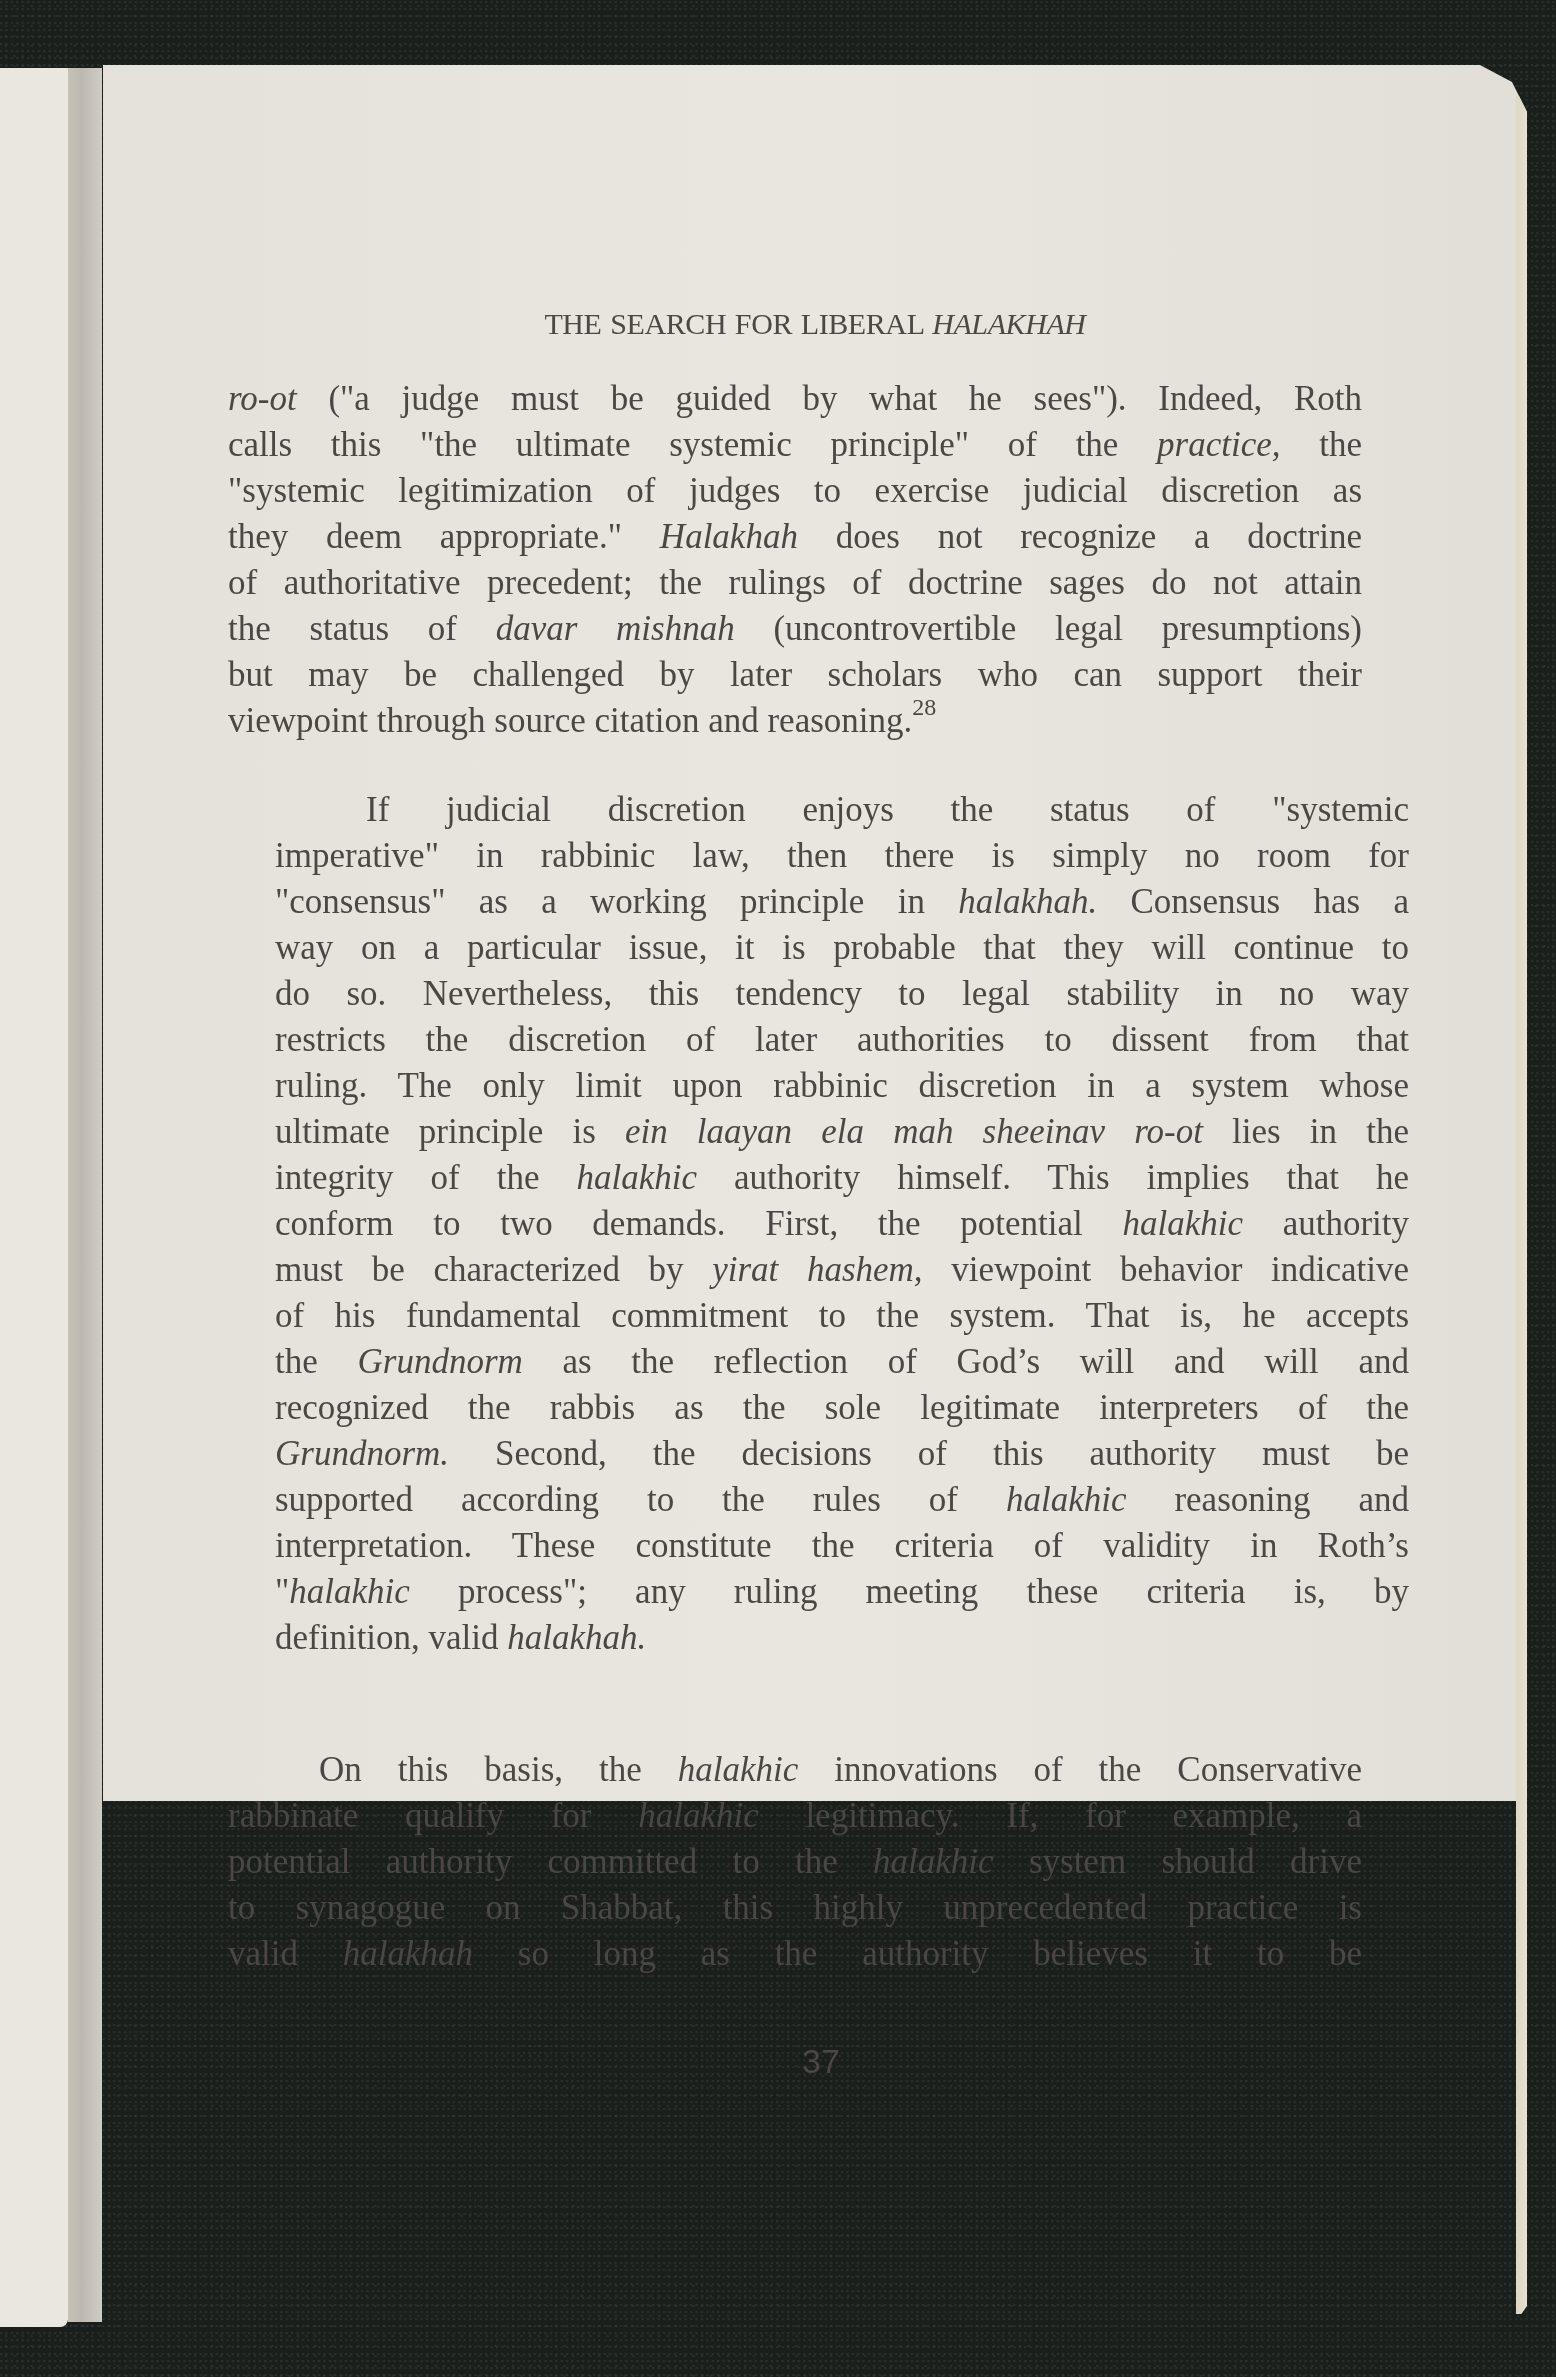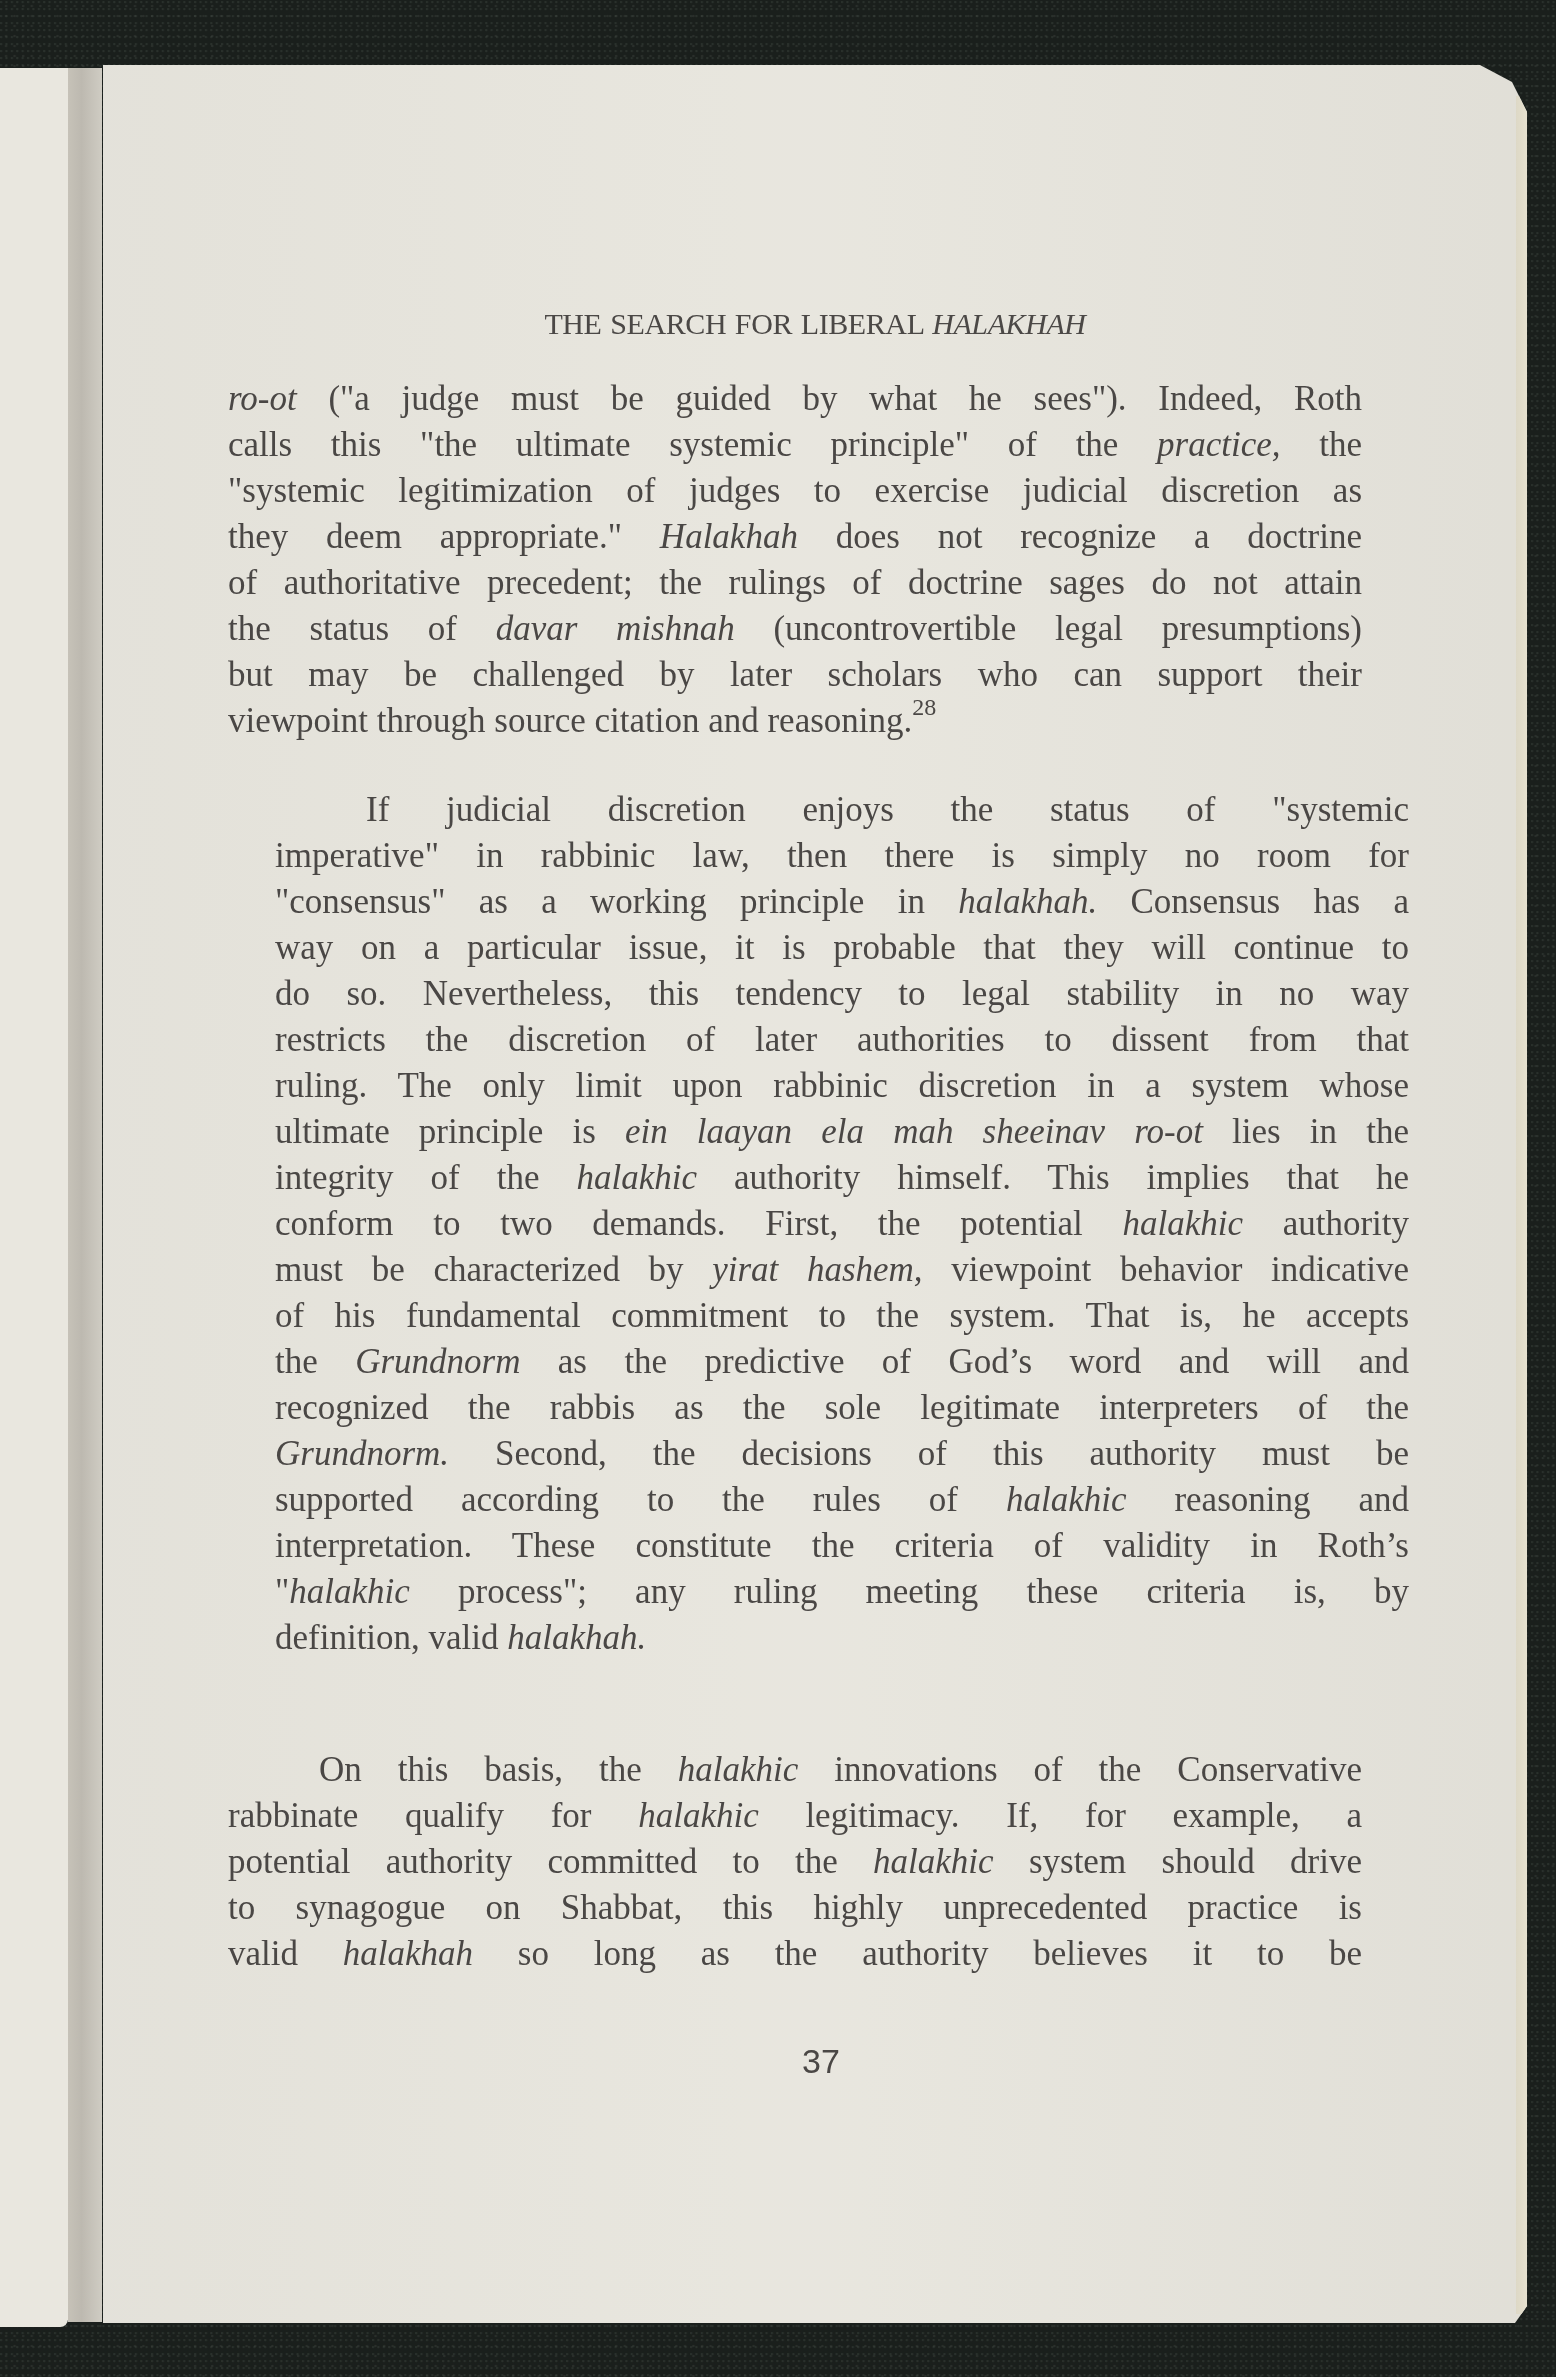--- a/index.html
+++ b/index.html
@@ -32,21 +32,21 @@
       top: 68px;
       width: 34px;
       height: 2254px;
       background: linear-gradient(to right, #c6c2b8 0%, #bdb9b0 40%, #cfccc3 100%);
     }
     .page {
       position: absolute;
       left: 103px;
       top: 65px;
       width: 1424px;
-      height: 2258px;
+      height: 1736px;
       background: #e8e6de;
       background-image: linear-gradient(to right, rgba(0,0,0,0.02), rgba(255,255,255,0.02) 50%, rgba(0,0,0,0.03));
       clip-path: polygon(0 0, 1377px 0, 1409px 17px, 1424px 47px, 1424px 2241px, 1412px 2258px, 0 2258px);
     }
     .page-edge {
       position: absolute;
       right: 0;
       top: 31px;
       width: 11px;
       height: 2218px;
@@ -136,21 +136,21 @@
       <span class="line"><span>"consensus" as a working principle in </span><span class="it">halakhah.</span><span>  Consensus has a</span></span>
       <span class="line"><span>way on a particular issue, it is probable that they will continue to</span></span>
       <span class="line"><span>do so.  Nevertheless, this tendency to legal stability in no way</span></span>
       <span class="line"><span>restricts the discretion of later authorities to dissent from that</span></span>
       <span class="line"><span>ruling.  The only limit upon rabbinic discretion in a system whose</span></span>
       <span class="line"><span>ultimate principle is </span><span class="it">ein laayan ela mah sheeinav ro-ot</span><span> lies in the</span></span>
       <span class="line"><span>integrity of the </span><span class="it">halakhic</span><span> authority himself.  This implies that he</span></span>
       <span class="line"><span>conform to two demands.  First, the potential </span><span class="it">halakhic</span><span> authority</span></span>
       <span class="line"><span>must be characterized by </span><span class="it">yirat hashem,</span><span> viewpoint behavior indicative</span></span>
       <span class="line"><span>of his fundamental commitment to the system.  That is, he accepts</span></span>
-      <span class="line"><span>the </span><span class="it">Grundnorm</span><span> as the predictive of God’s word and will and</span></span>
+      <span class="line"><span>the </span><span class="it">Grundnorm</span><span> as the reflection of God’s will and will and</span></span>
       <span class="line"><span>recognized the rabbis as the sole legitimate interpreters of the</span></span>
       <span class="line"><span class="it">Grundnorm.</span><span>  Second, the decisions of this authority must be</span></span>
       <span class="line"><span>supported according to the rules of </span><span class="it">halakhic</span><span> reasoning and</span></span>
       <span class="line"><span>interpretation.  These constitute the criteria of validity in Roth’s</span></span>
       <span class="line"><span>"</span><span class="it">halakhic</span><span> process"; any ruling meeting these criteria is, by</span></span>
       <span class="line last"><span>definition, valid </span><span class="it">halakhah.</span></span>
     </div>
   <div class="text-block para3">
       <span class="line indent"><span>On this basis, the </span><span class="it">halakhic</span><span> innovations of the Conservative</span></span>
       <span class="line"><span>rabbinate qualify for </span><span class="it">halakhic</span><span> legitimacy.  If, for example, a</span></span>

